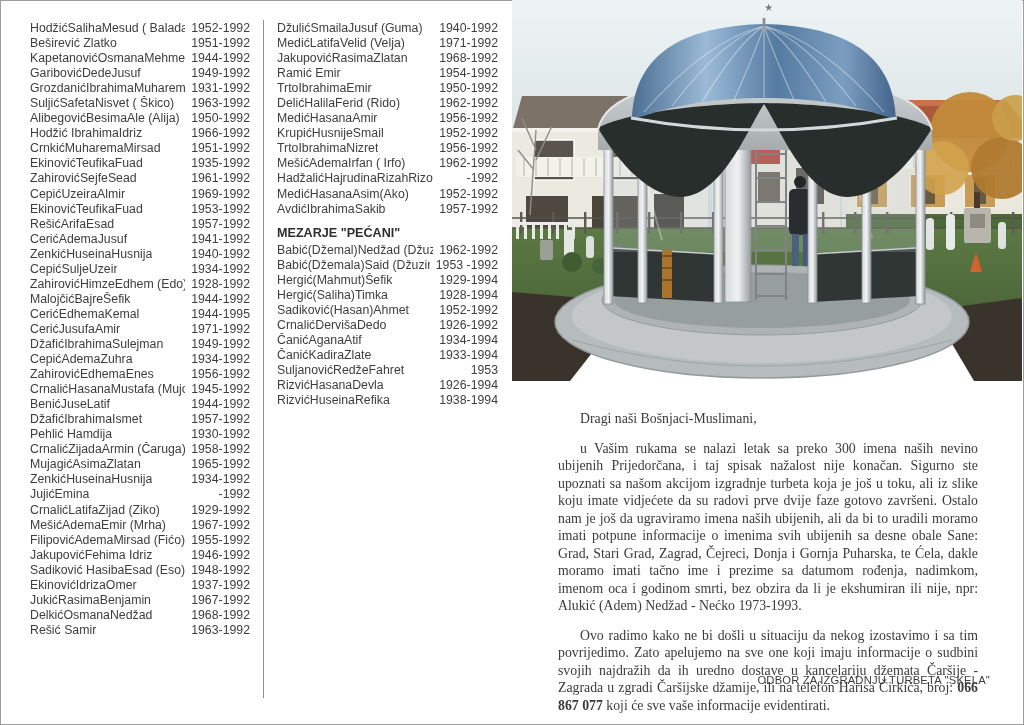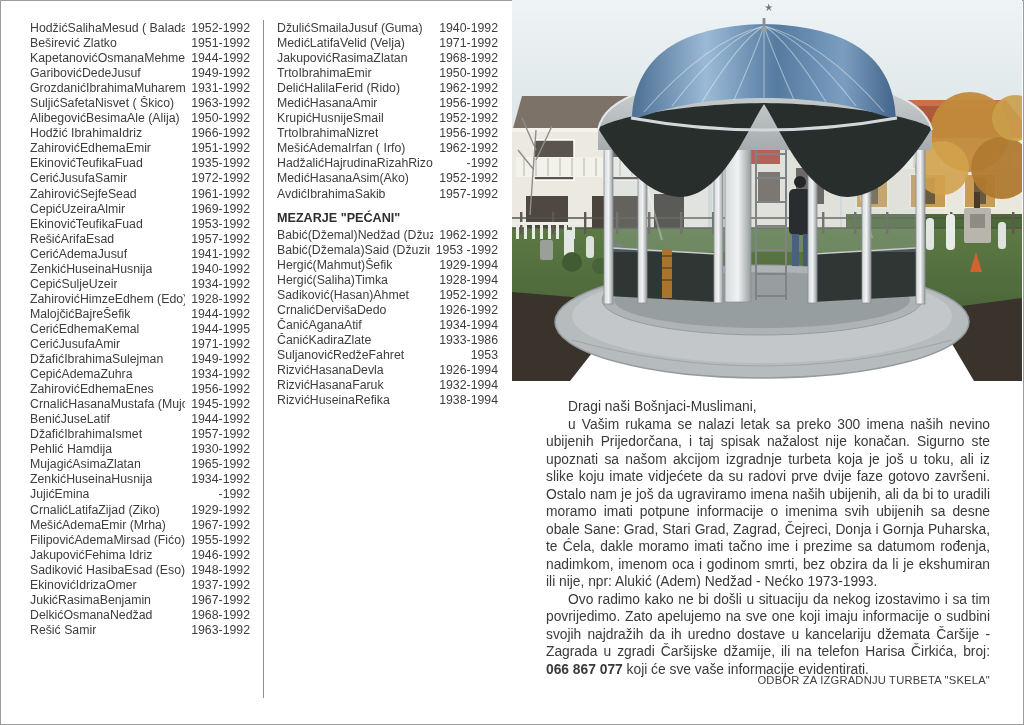--- a/index.html
+++ b/index.html
@@ -15,21 +15,21 @@
   .mrow{display:flex;justify-content:space-between;font-size:12.3px;line-height:15.05px;color:#3d3d3d;white-space:nowrap;}
   .mrow .nm{overflow:hidden;}
   .mrow .yr{margin-left:6px;}
   .col-divider{position:absolute;left:263px;top:20px;width:1px;height:678px;background:#8f8f8f;}
   .mheading{font-weight:bold;font-size:12.6px;line-height:15px;color:#2e2e2e;margin:9px 0 2px 0;white-space:nowrap;}
   
   .photo-wrap{position:absolute;left:512px;top:0;width:510px;height:381px;}
   .photo-wrap svg{display:block;width:100%;height:100%;}
   
   .letter{position:absolute;left:546px;top:398px;width:444px;font-size:13.8px;line-height:17.5px;color:#3a3a3a;text-align:justify;}
-  .letter p{margin:0;text-indent:22px;}
+  .letter p{margin:12px;text-indent:22px;font-family:Liberation Serif, serif;}
   .letter .bold{font-weight:bold;}
   .signature{position:absolute;left:546px;top:674px;width:444px;text-align:right;font-size:11.2px;letter-spacing:0.2px;color:#3c3c3c;white-space:nowrap;}
 </style>
 </head>
 <body>
 
 <div class="page-frame"></div>
 
 <div class="mcol mcol1">
 
@@ -67,33 +67,29 @@
       <span class="nm">AlibegovićBesimaAle (Alija)</span>
       <span class="yr">1950-1992</span>
     </div>
 
     <div class="mrow">
       <span class="nm">Hodžić IbrahimaIdriz</span>
       <span class="yr">1966-1992</span>
     </div>
 
     <div class="mrow">
-      <span class="nm">ZahirovićEdhemaEmir</span>
+      <span class="nm">CrnkićMuharemaMirsad</span>
       <span class="yr">1951-1992</span>
     </div>
 
     <div class="mrow">
       <span class="nm">EkinovićTeufikaFuad</span>
       <span class="yr">1935-1992</span>
     </div>
 
-    <div class="mrow">
-      <span class="nm">CerićJusufaSamir</span>
-      <span class="yr">1972-1992</span>
-    </div>
 
     <div class="mrow">
       <span class="nm">ZahirovićSejfeSead</span>
       <span class="yr">1961-1992</span>
     </div>
 
     <div class="mrow">
       <span class="nm">CepićUzeiraAlmir</span>
       <span class="yr">1969-1992</span>
     </div>
@@ -172,20 +168,24 @@
       <span class="nm">DžafićIbrahimaIsmet</span>
       <span class="yr">1957-1992</span>
     </div>
 
     <div class="mrow">
       <span class="nm">Pehlić Hamdija</span>
       <span class="yr">1930-1992</span>
     </div>
 
 
+    <div class="mrow">
+      <span class="nm">CrnalićZijadaArmin (Čaruga)</span>
+      <span class="yr">1958-1992</span>
+    </div>
 
 
     <div class="mrow">
       <span class="nm">MujagićAsimaZlatan</span>
       <span class="yr">1965-1992</span>
     </div>
 
     <div class="mrow">
       <span class="nm">ZenkićHuseinaHusnija</span>
       <span class="yr">1934-1992</span>
@@ -255,20 +255,24 @@
       <div class="mrow">
         <span class="nm">MedićLatifaVelid (Velja)</span>
         <span class="yr">1971-1992</span>
       </div>
 
       <div class="mrow">
         <span class="nm">JakupovićRasimaZlatan</span>
         <span class="yr">1968-1992</span>
       </div>
 
+      <div class="mrow">
+        <span class="nm">Ramić Emir</span>
+        <span class="yr">1954-1992</span>
+      </div>
 
       <div class="mrow">
         <span class="nm">TrtoIbrahimaEmir</span>
         <span class="yr">1950-1992</span>
       </div>
 
 
       <div class="mrow">
         <span class="nm">DelićHalilaFerid (Rido)</span>
         <span class="yr">1962-1992</span>
@@ -342,37 +346,33 @@
         <span class="yr">1926-1992</span>
       </div>
 
       <div class="mrow">
         <span class="nm">ČanićAganaAtif</span>
         <span class="yr">1934-1994</span>
       </div>
 
       <div class="mrow">
         <span class="nm">ČanićKadiraZlate</span>
-        <span class="yr">1933-1986</span>
+        <span class="yr">1933-1994</span>
       </div>
 
       <div class="mrow">
         <span class="nm">SuljanovićRedžeFahret</span>
         <span class="yr">1953</span>
       </div>
 
       <div class="mrow">
         <span class="nm">RizvićHasanaDevla</span>
         <span class="yr">1926-1994</span>
       </div>
 
-      <div class="mrow">
-        <span class="nm">RizvićHasanaFaruk</span>
-        <span class="yr">1932-1994</span>
-      </div>
 
       <div class="mrow">
         <span class="nm">RizvićHuseinaRefika</span>
         <span class="yr">1938-1994</span>
       </div>
     </div>
 </div>
 
 <div class="photo-wrap">
 <svg viewBox="0 0 510 381" preserveAspectRatio="none">

